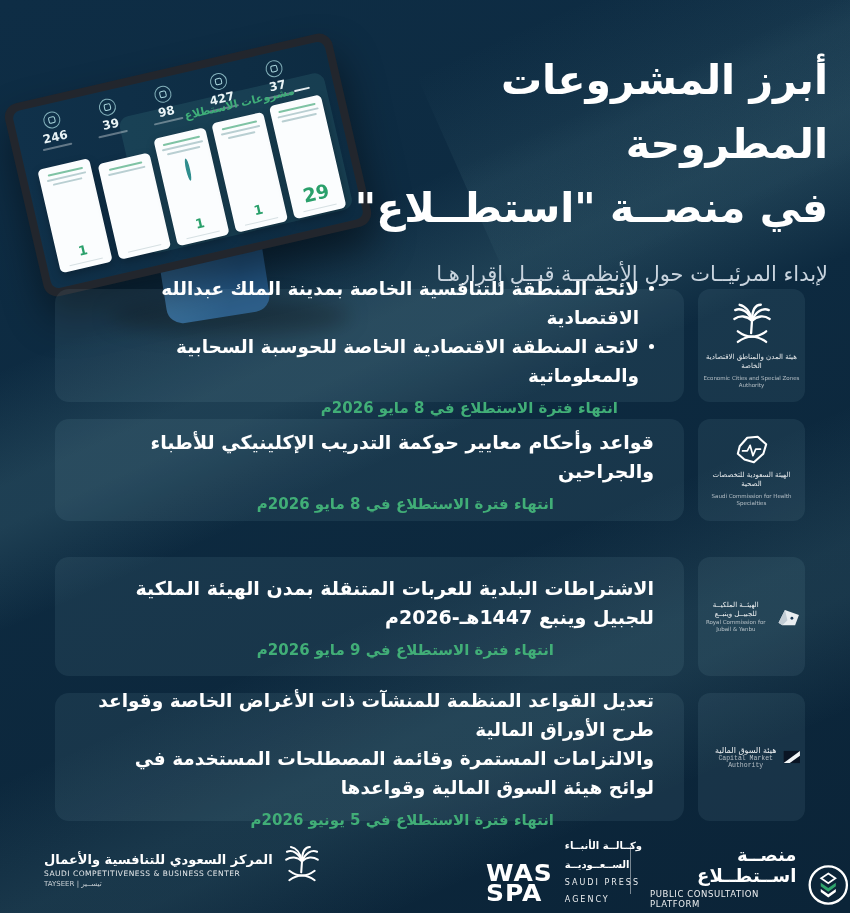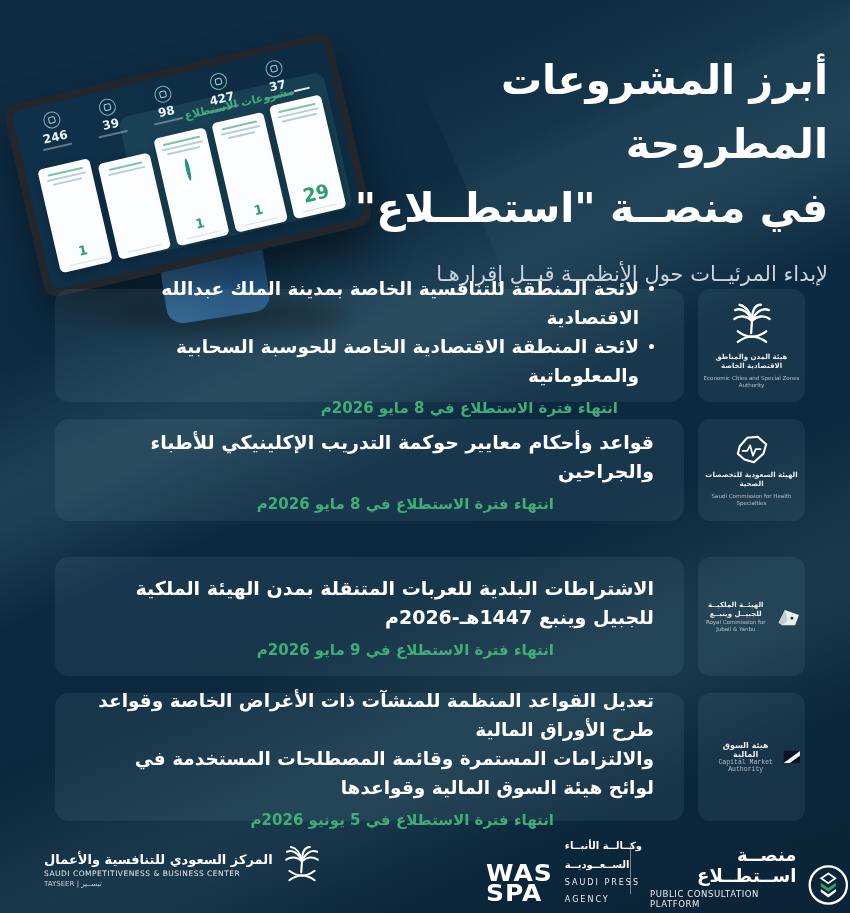--- a/index.html
+++ b/index.html
@@ -67,21 +67,21 @@
     align-items:center;justify-content:center;gap:4px;padding:6px 4px;text-align:center;}
   .s1{top:289px;height:113px;} .s1l{top:289px;height:113px;}
   .s2{top:419px;height:102px;} .s2l{top:419px;height:102px;}
   .s3{top:557px;height:119px;} .s3l{top:557px;height:119px;}
   .s4{top:693px;height:128px;} .s4l{top:693px;height:128px;padding-left:16px;}
   .bullet-row{display:flex;align-items:flex-start;gap:10px;}
   .bullet-dot{flex:0 0 auto;width:5px;height:5px;border-radius:50%;background:#fff;margin-top:12px;}
   .sec-text{font-size:18.5px;font-weight:700;line-height:29px;color:#fff;}
   .sec-date{font-size:15px;font-weight:600;color:#41ae77;margin-top:9px;}
   .pr36{padding-left:0;padding-right:36px;} .pr100{padding-left:0;padding-right:100px;}
-  .auth-ar{font-size:7px;font-weight:700;color:rgba(255,255,255,0.92);direction:rtl;line-height:9px;}
+  .auth-ar{font-size:7px;font-weight:400;color:rgba(255,255,255,0.92);direction:rtl;line-height:9px;}
   .auth-en{font-size:5.5px;color:rgba(255,255,255,0.65);line-height:7px;}
   .logo-row{display:flex;align-items:center;gap:6px;}
 
   
   .footer-item{position:absolute;z-index:2;display:flex;align-items:flex-end;}
   .f-left{left:44px;top:844px;gap:10px;}
   .f-left .txt{display:flex;flex-direction:column;align-items:flex-end;text-align:right;direction:rtl;gap:2px;}
   .f-left .ar{font-size:13px;font-weight:700;}
   .f-left .en{font-size:7.5px;letter-spacing:0.5px;color:rgba(255,255,255,0.9);direction:ltr;}
   .f-left .sub{font-size:7px;color:rgba(255,255,255,0.75);direction:rtl;}

